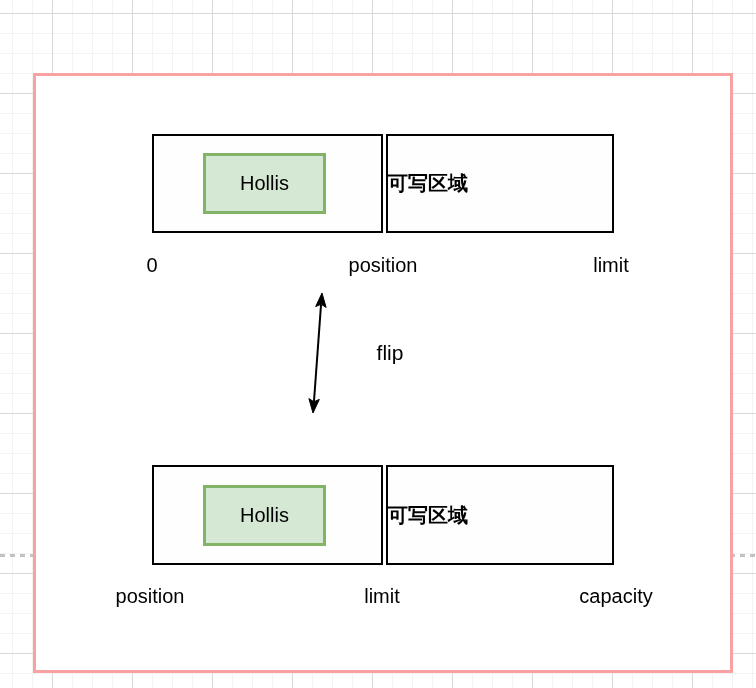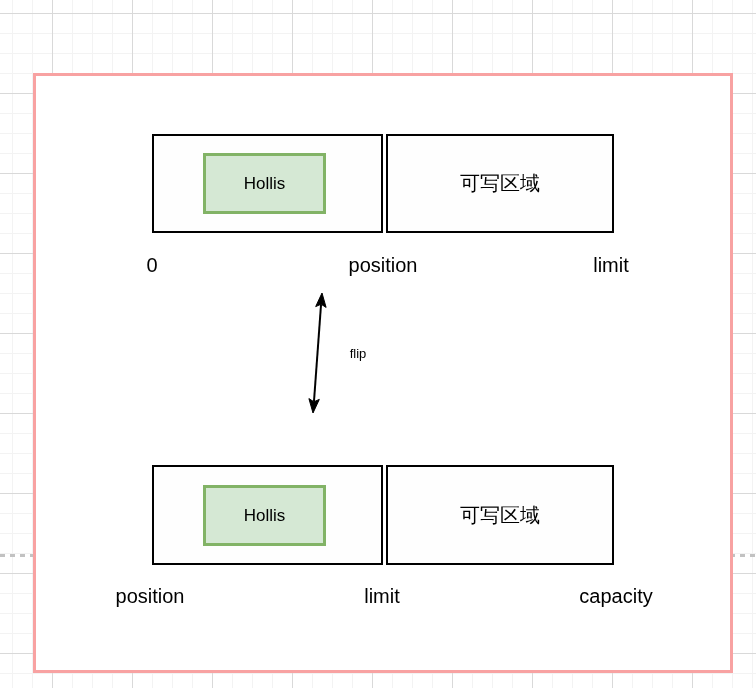--- a/index.html
+++ b/index.html
@@ -41,59 +41,60 @@
     width: 700px; height: 600px;
     background: #ffffff;
     border: 3px solid var(--page-border);
   }
   .cell {
     position: absolute;
     background: #fefefe;
     border: 2px solid var(--shape-border);
     display: flex;
     align-items: center;
-    justify-content: center;
+    justify-content: flex-start;
     font-size: 20px;
+    font-weight: bold;
   }
   .cell-top-left     { left: 152px; top: 134px; width: 231px; height: 99px; }
   .cell-top-right    { left: 386px; top: 134px; width: 228px; height: 99px; }
   .cell-bottom-left  { left: 152px; top: 465px; width: 231px; height: 100px; }
   .cell-bottom-right { left: 386px; top: 465px; width: 228px; height: 100px; }
   .hollis-box {
     position: absolute;
     width: 123px; height: 61px;
     background: var(--hollis-fill);
     border: 3px solid var(--hollis-border);
     display: flex;
     align-items: center;
     justify-content: center;
-    font-size: 17px;
+    font-size: 20px;
   }
   .hollis-top    { left: 203px; top: 153px; }
   .hollis-bottom { left: 203px; top: 485px; }
   .marker {
     position: absolute;
     transform: translateX(-50%);
     font-size: 20px;
     white-space: nowrap;
     line-height: 24px;
   }
   .m-top    { top: 253px; }
   .m-bottom { top: 584px; }
   .m-x-left   { left: 152px; }
   .m-x-mid    { left: 383px; }
   .m-x-right  { left: 611px; }
   .m-x-left2  { left: 150px; }
   .m-x-mid2   { left: 382px; }
   .m-x-right2 { left: 616px; }
   .flip-label {
     position: absolute;
-    left: 358px; top: 353px;
+    left: 390px; top: 353px;
     transform: translate(-50%, -50%);
-    font-size: 13px;
+    font-size: 21px;
     white-space: nowrap;
   }
   .arrow-svg {
     position: absolute;
     left: 0; top: 0;
     pointer-events: none;
   }
 </style>
 </head>
 <body>

